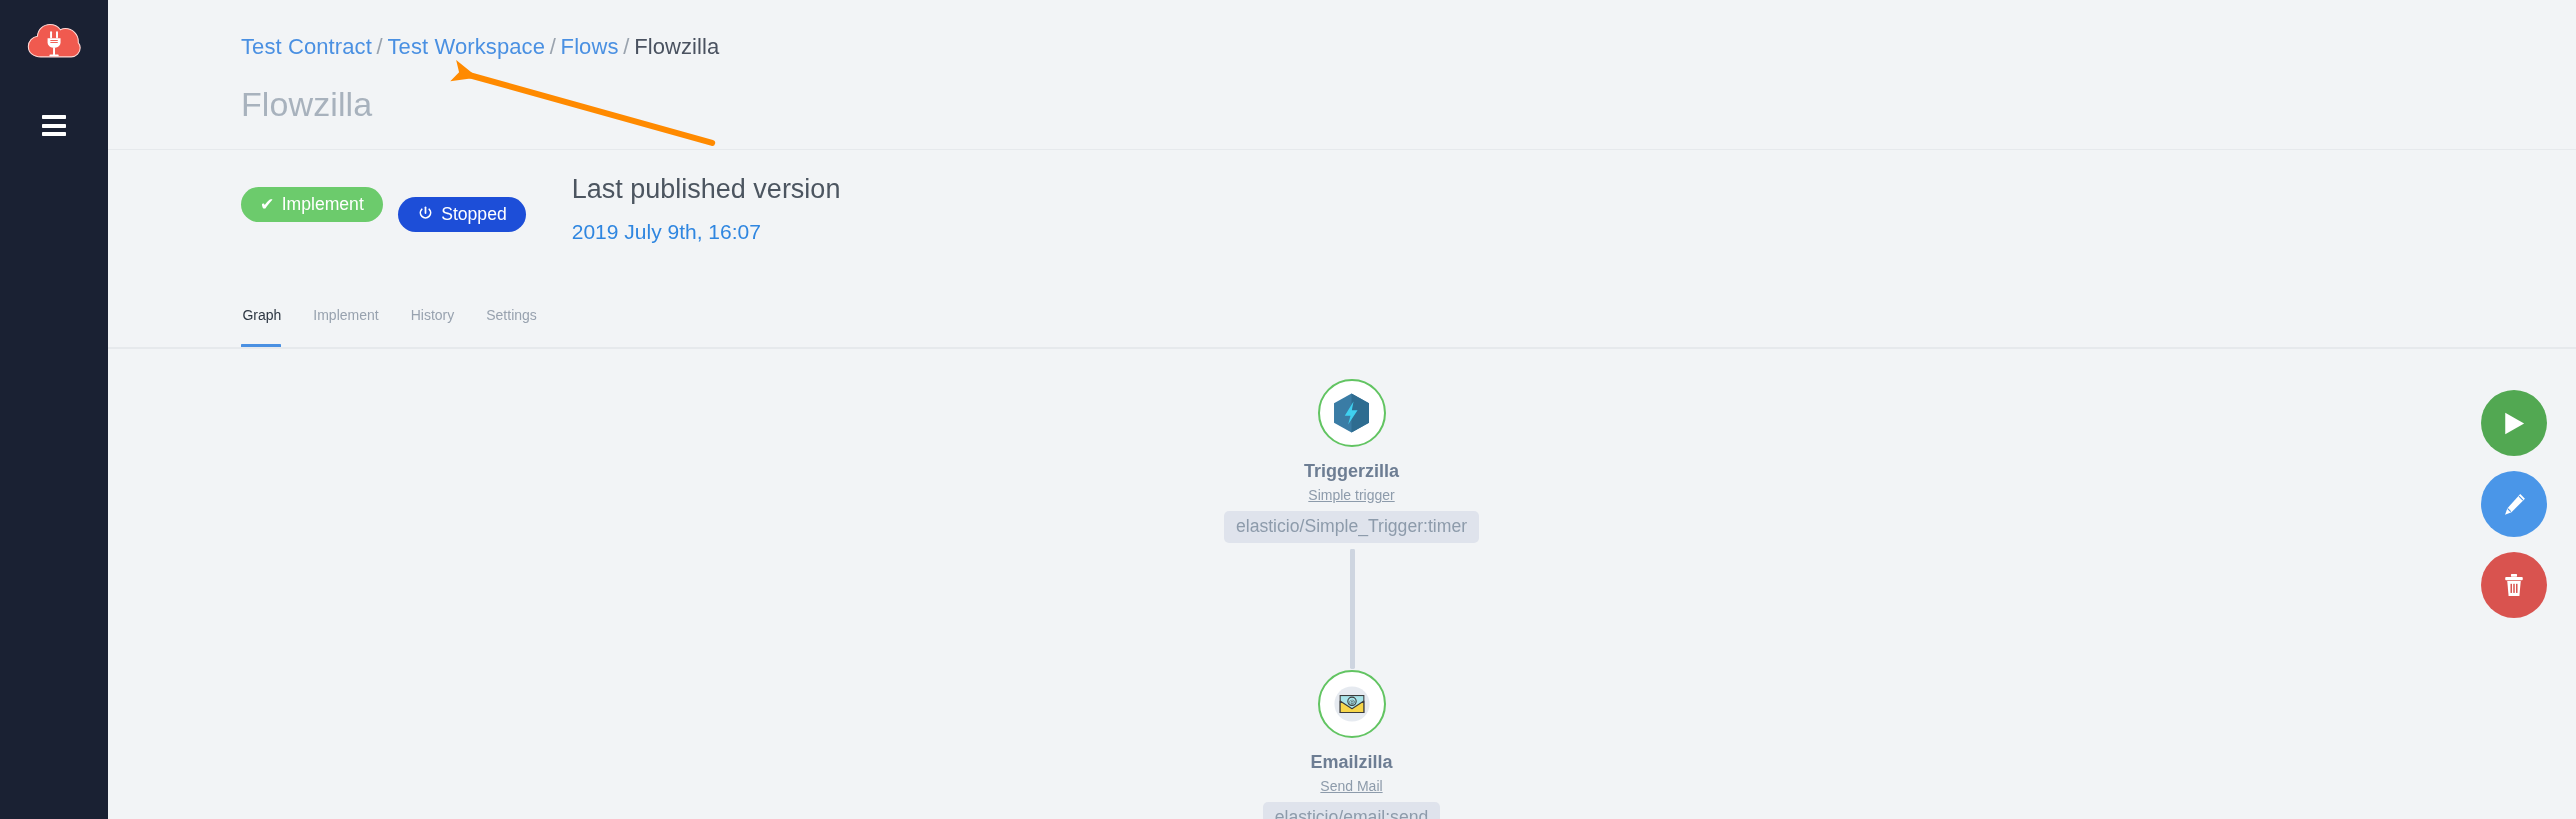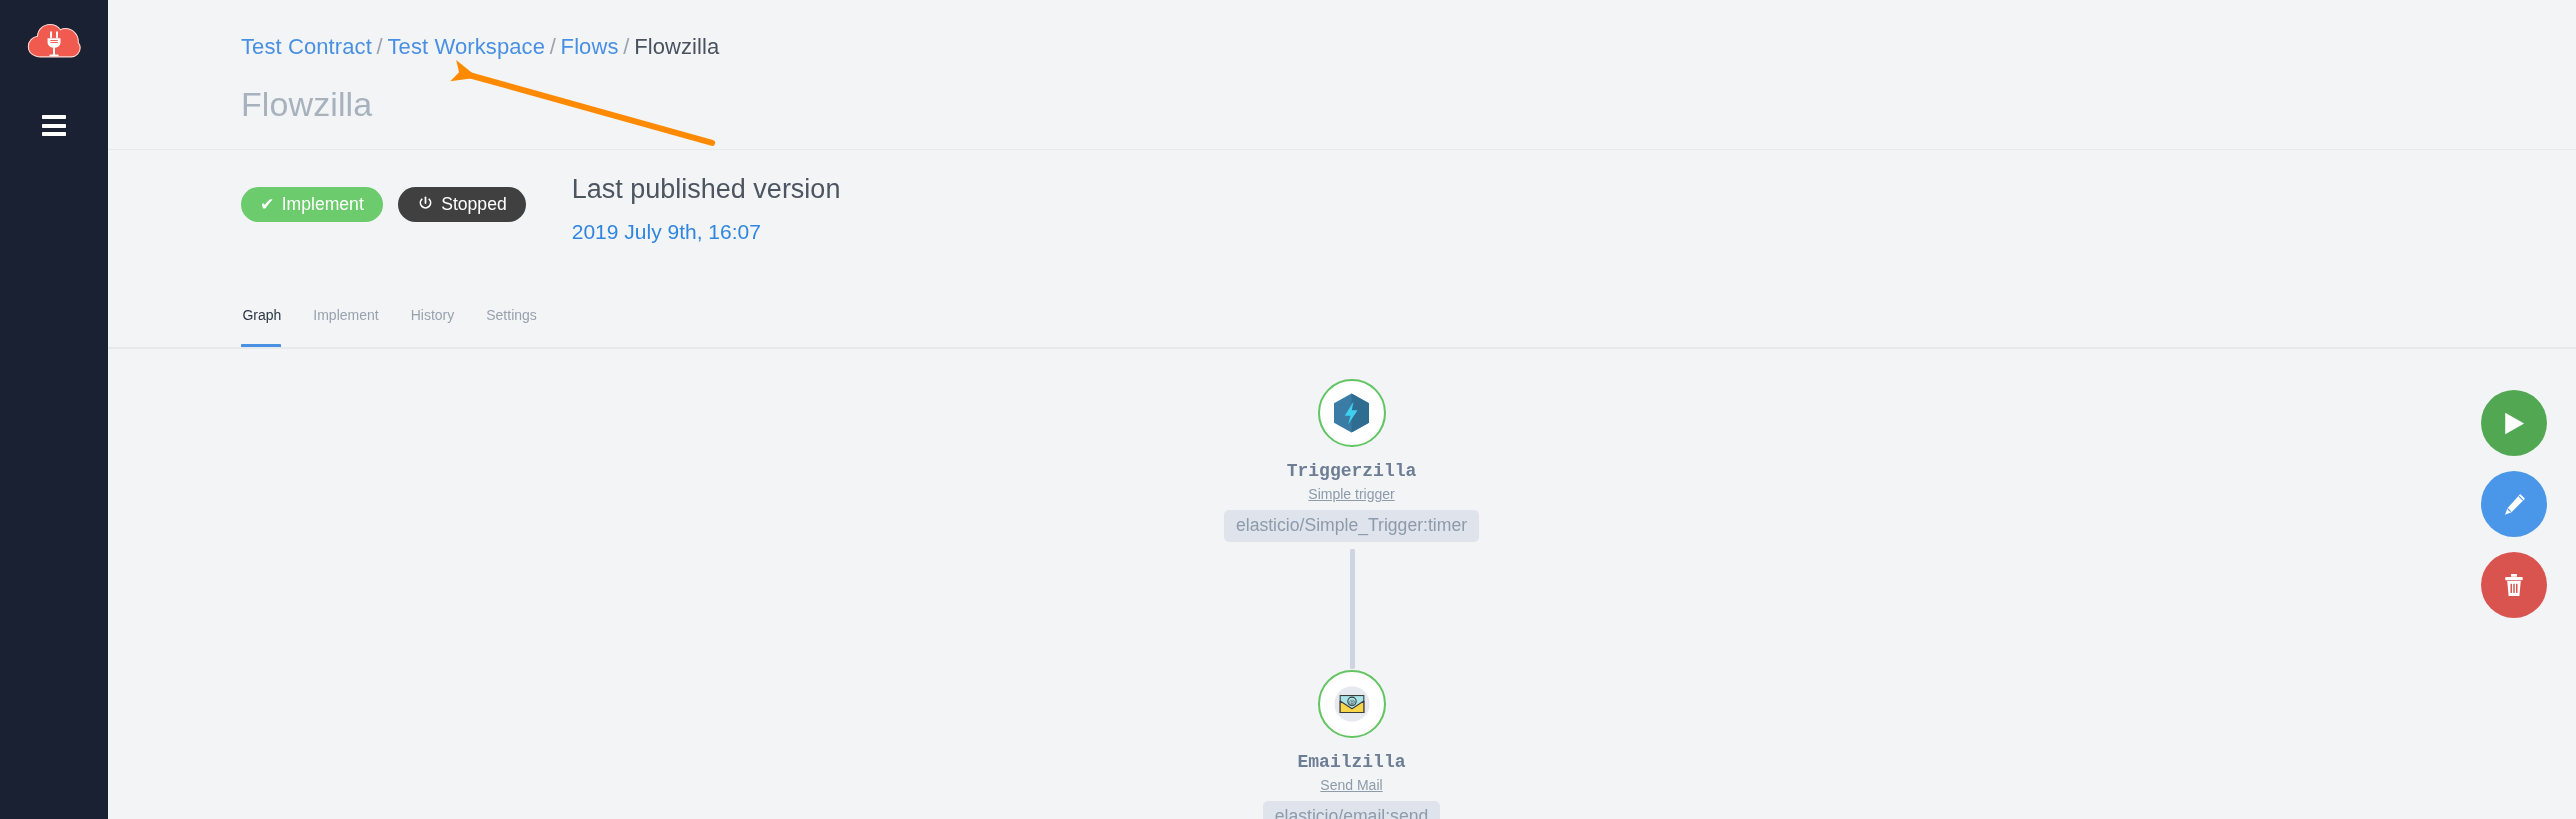--- a/index.html
+++ b/index.html
@@ -99,21 +99,21 @@
     height: 35px;
     padding: 0 19px;
     border-radius: 17.6px;
     color: #ffffff;
     font-size: 17.6px;
     white-space: nowrap;
     cursor: pointer;
     user-select: none;
   }
   .badge.published { background: #6ccb6c; }
-  .badge.stopped { background: #404040; margin-left: 15px; }
+  .badge.stopped { background: #1d4ed8; margin-left: 15px; margin-top: 10px; }
   .badge .ico { font-size: 17px; line-height: 1; display:inline-block; }
 
   .publish-info {
     margin-left: 46px;
     margin-top: -10.8px;
     line-height: 1.0;
   }
   .publish-info .label {
     font-size: 27px;
     color: #4c5560;
@@ -207,21 +207,20 @@
     position: relative;
   }
   .node-circle svg { display: block; }
 
   .node-title {
     margin-top: 13.5px;
     font-size: 18px;
     font-weight: bold;
     color: #6d7d93;
     white-space: nowrap;
-    font-family: Liberation Mono, monospace;
   }
   .node-sub {
     margin-top: 5.4px;
     font-size: 14px;
     color: #8d9bab;
     white-space: nowrap;
     text-decoration: underline;
   }
   .node-tag {
     margin-top: 8px;

